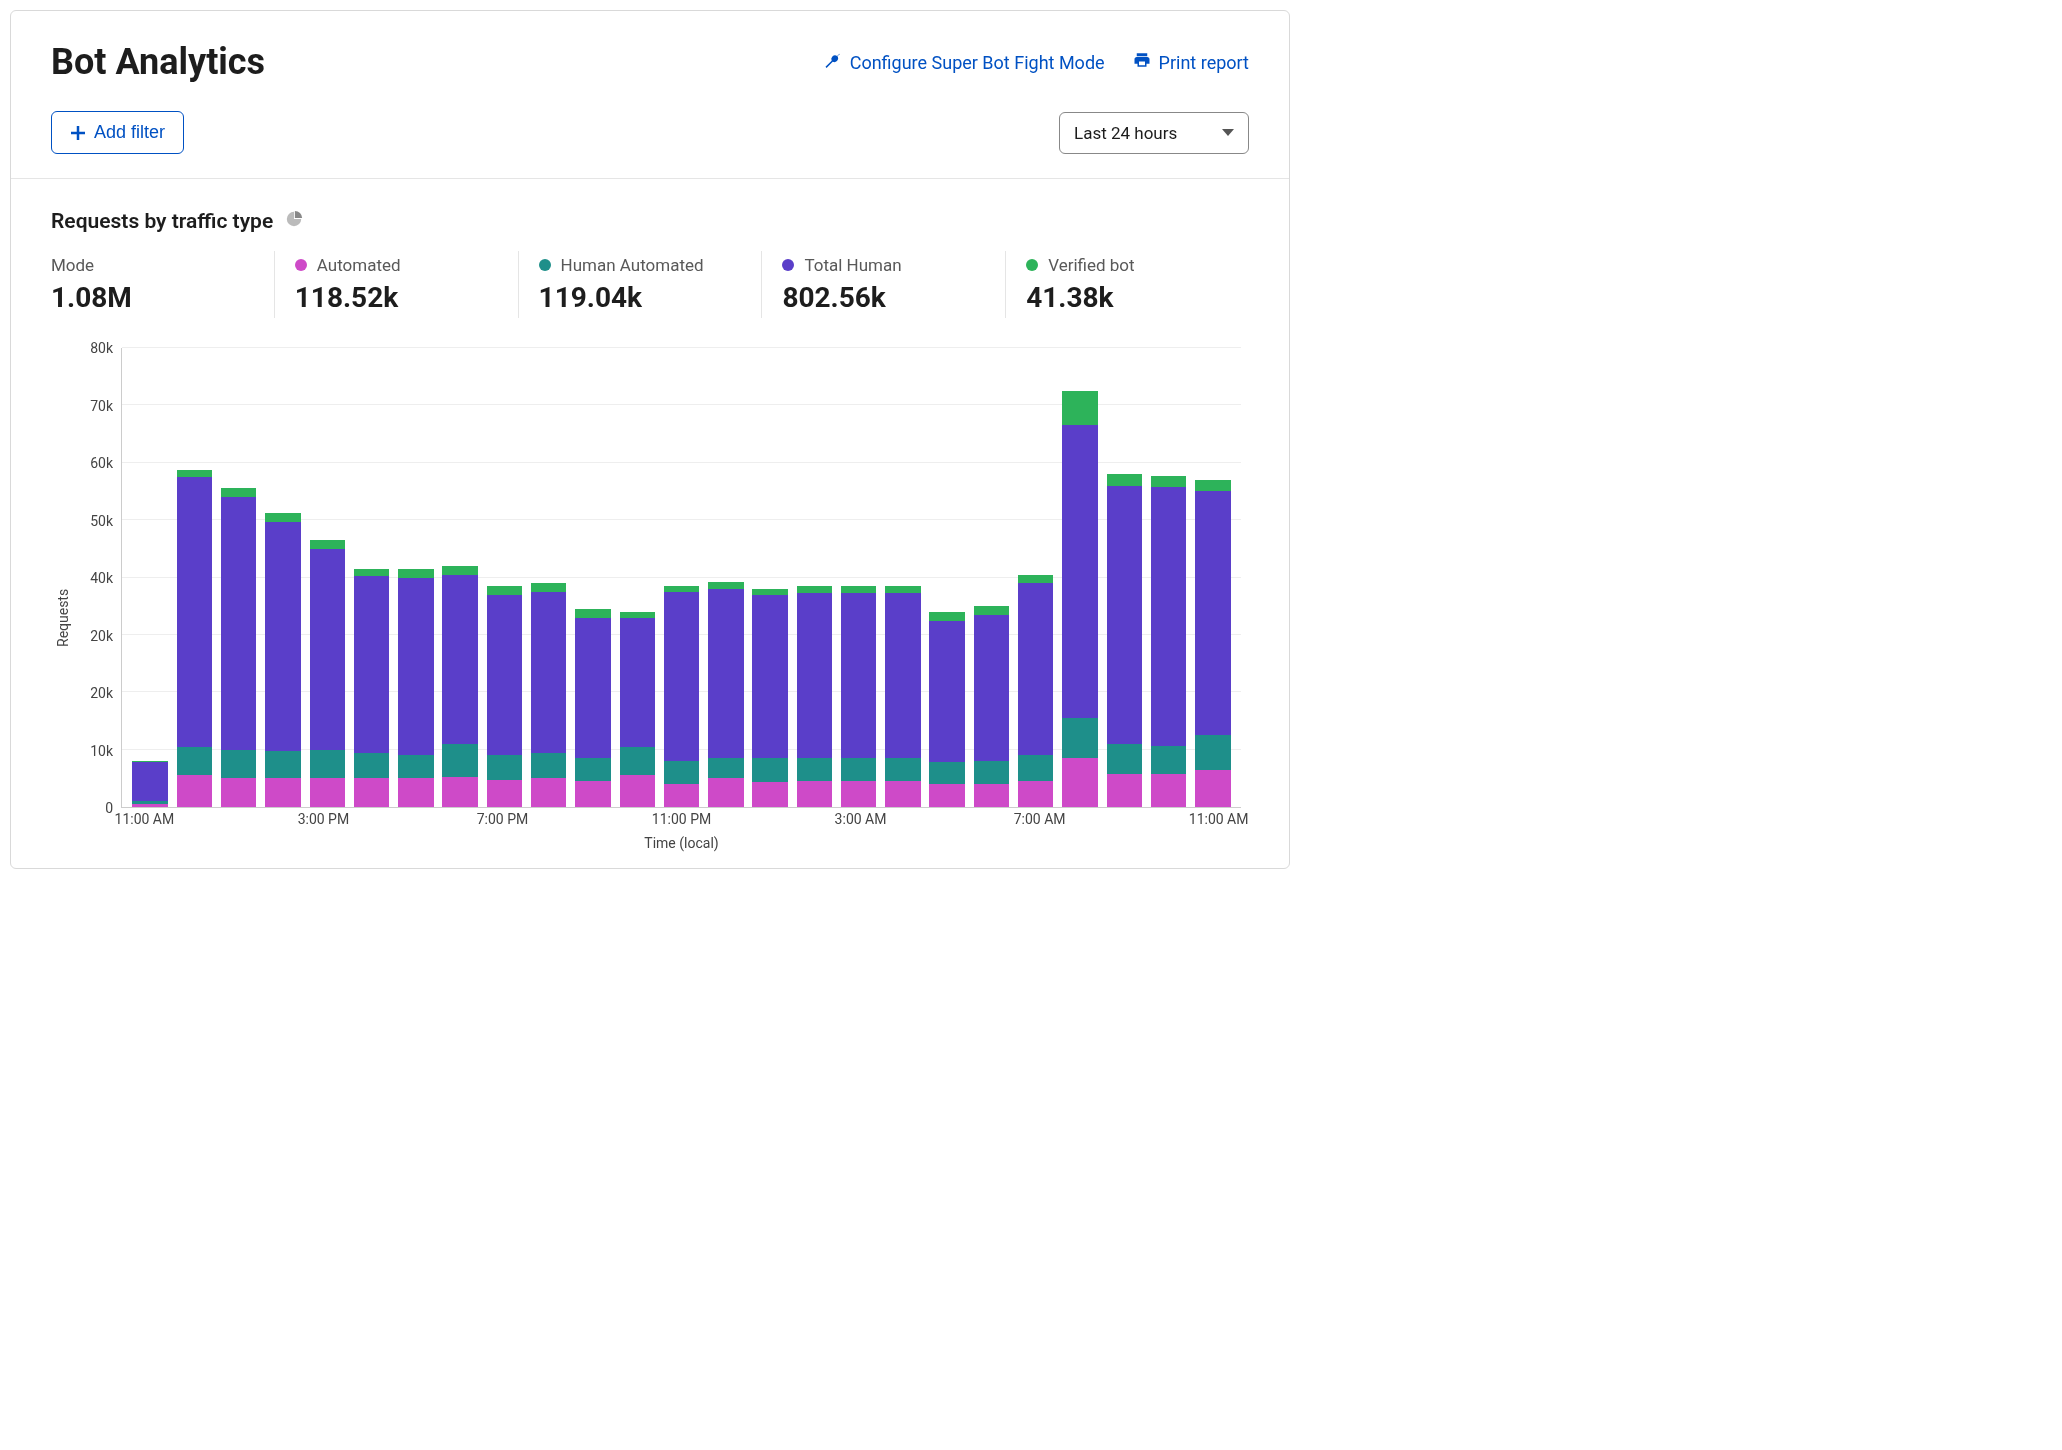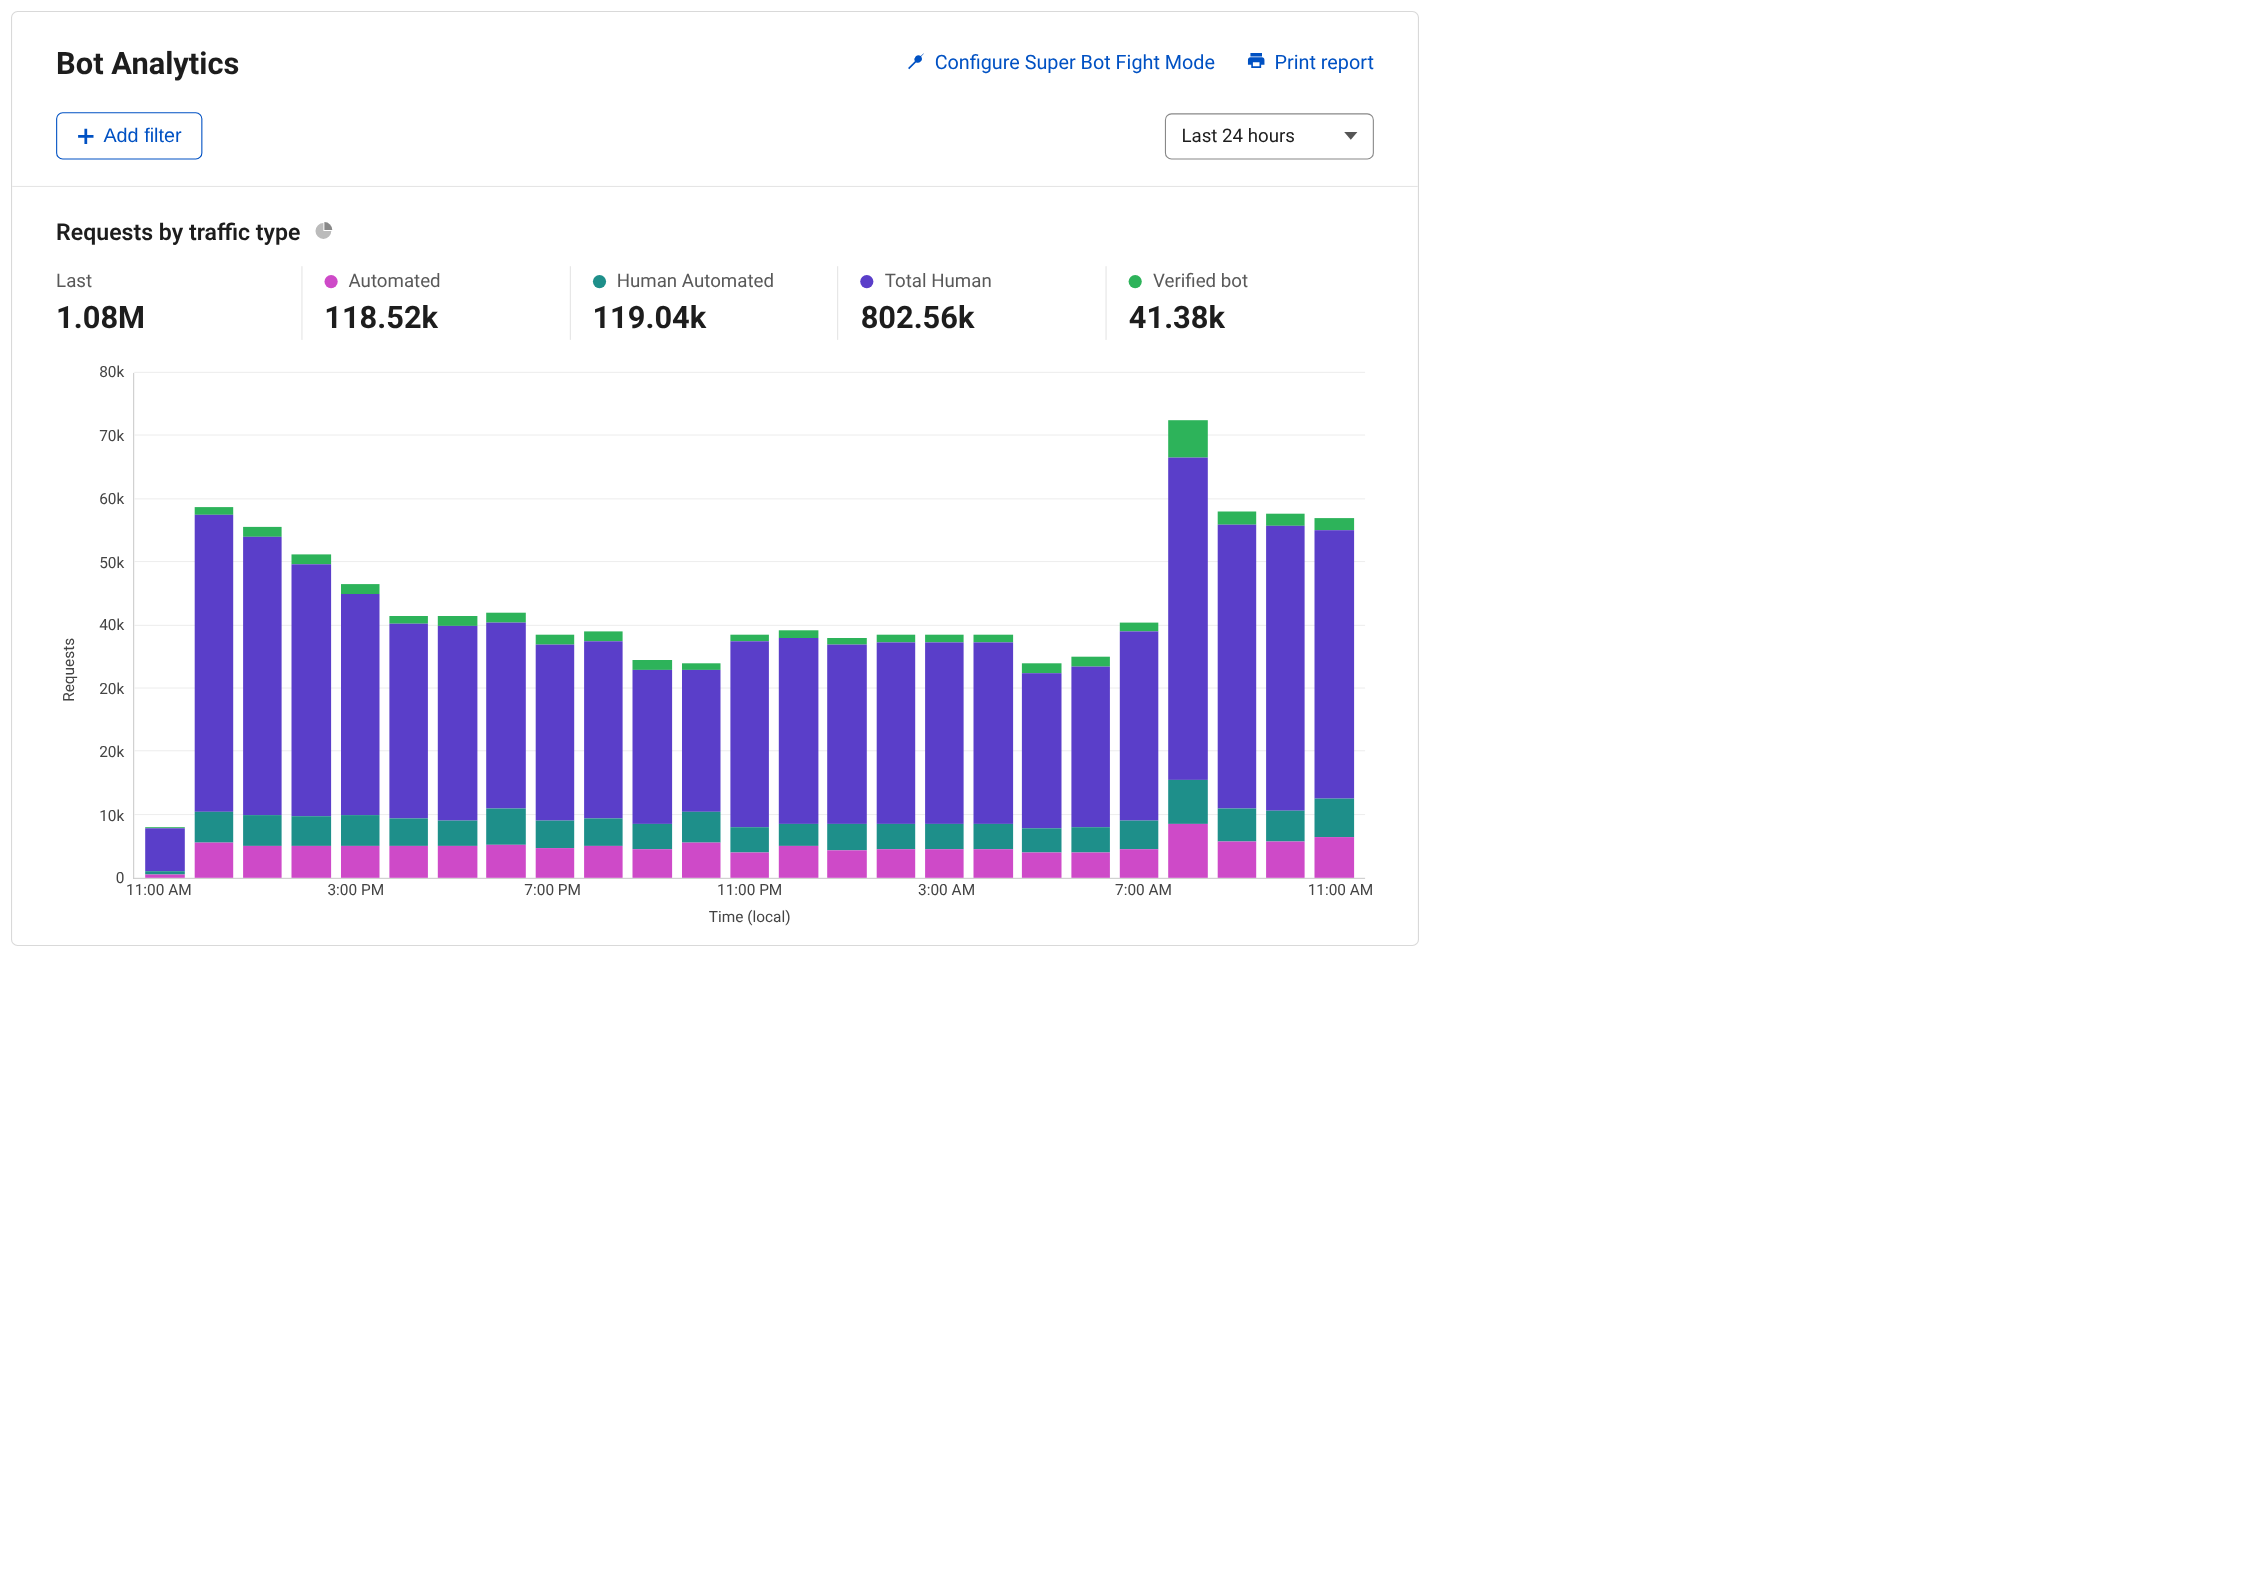--- a/index.html
+++ b/index.html
@@ -16,21 +16,21 @@
     overflow: hidden;
     width: 1280px;
   }
   .panel-top { padding: 30px 40px 24px 40px; }
   .title-row {
     display: flex;
     justify-content: space-between;
     align-items: center;
     margin-bottom: 28px;
   }
-  .page-title { font-size: 28px; font-weight: 700; text-align: center; }
+  .page-title { font-size: 36px; font-weight: 700; text-align: center; }
   .title-actions { display: flex; gap: 28px; }
   .link {
     color: #0051c3;
     font-size: 18px;
     display: inline-flex;
     align-items: center;
     gap: 8px;
     cursor: pointer;
   }
   .link svg { width: 18px; height: 18px; fill: #0051c3; }
@@ -176,21 +176,21 @@
         <svg class="pie-icon" viewBox="0 0 20 20">
             <path fill="#bbb" d="M10 2a8 8 0 1 0 8 8h-8V2z"></path>
             <path fill="#888" d="M11 1v8h8a8 8 0 0 0-8-8z"></path>
           </svg>
       </span>
     </div>
 
     <div class="stats-row" id="stats-row">
         <div class="stat">
           <div class="stat-label-row">
-            <span>Last</span>
+            <span>Mode</span>
           </div>
           <div class="stat-value">1.08M</div>
         </div>
         <div class="stat">
           <div class="stat-label-row">
             <span class="dot" style="background: rgb(206, 74, 200);"></span>
             <span>Automated</span>
           </div>
           <div class="stat-value">118.52k</div>
         </div>

